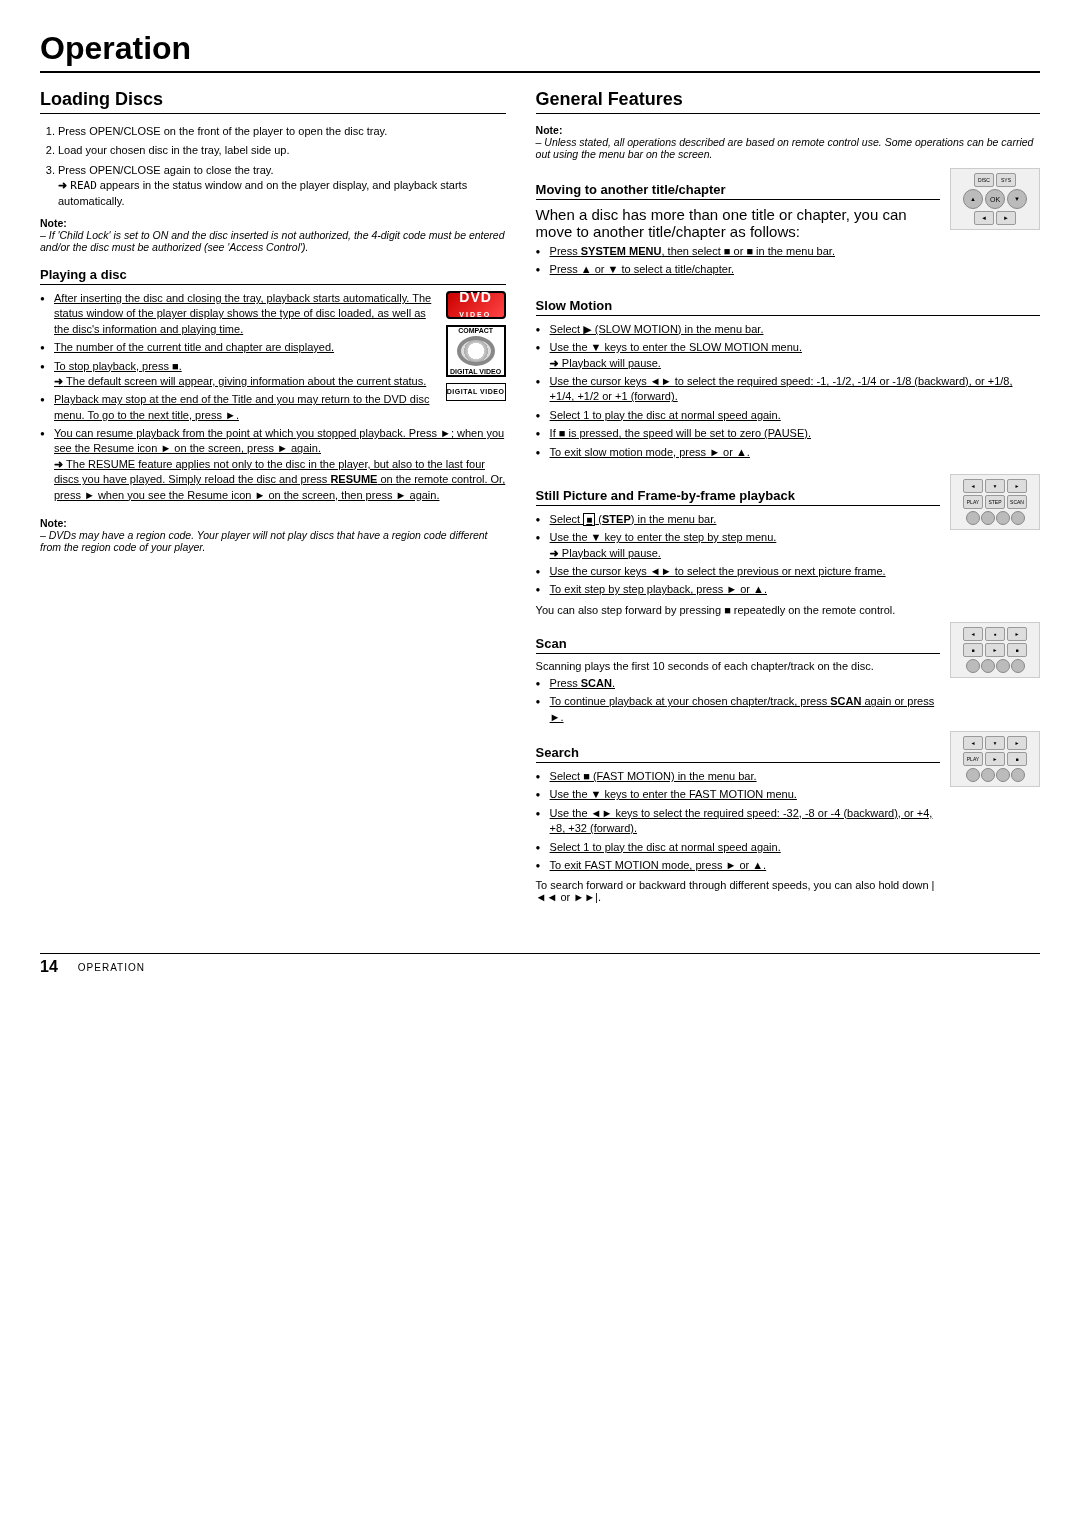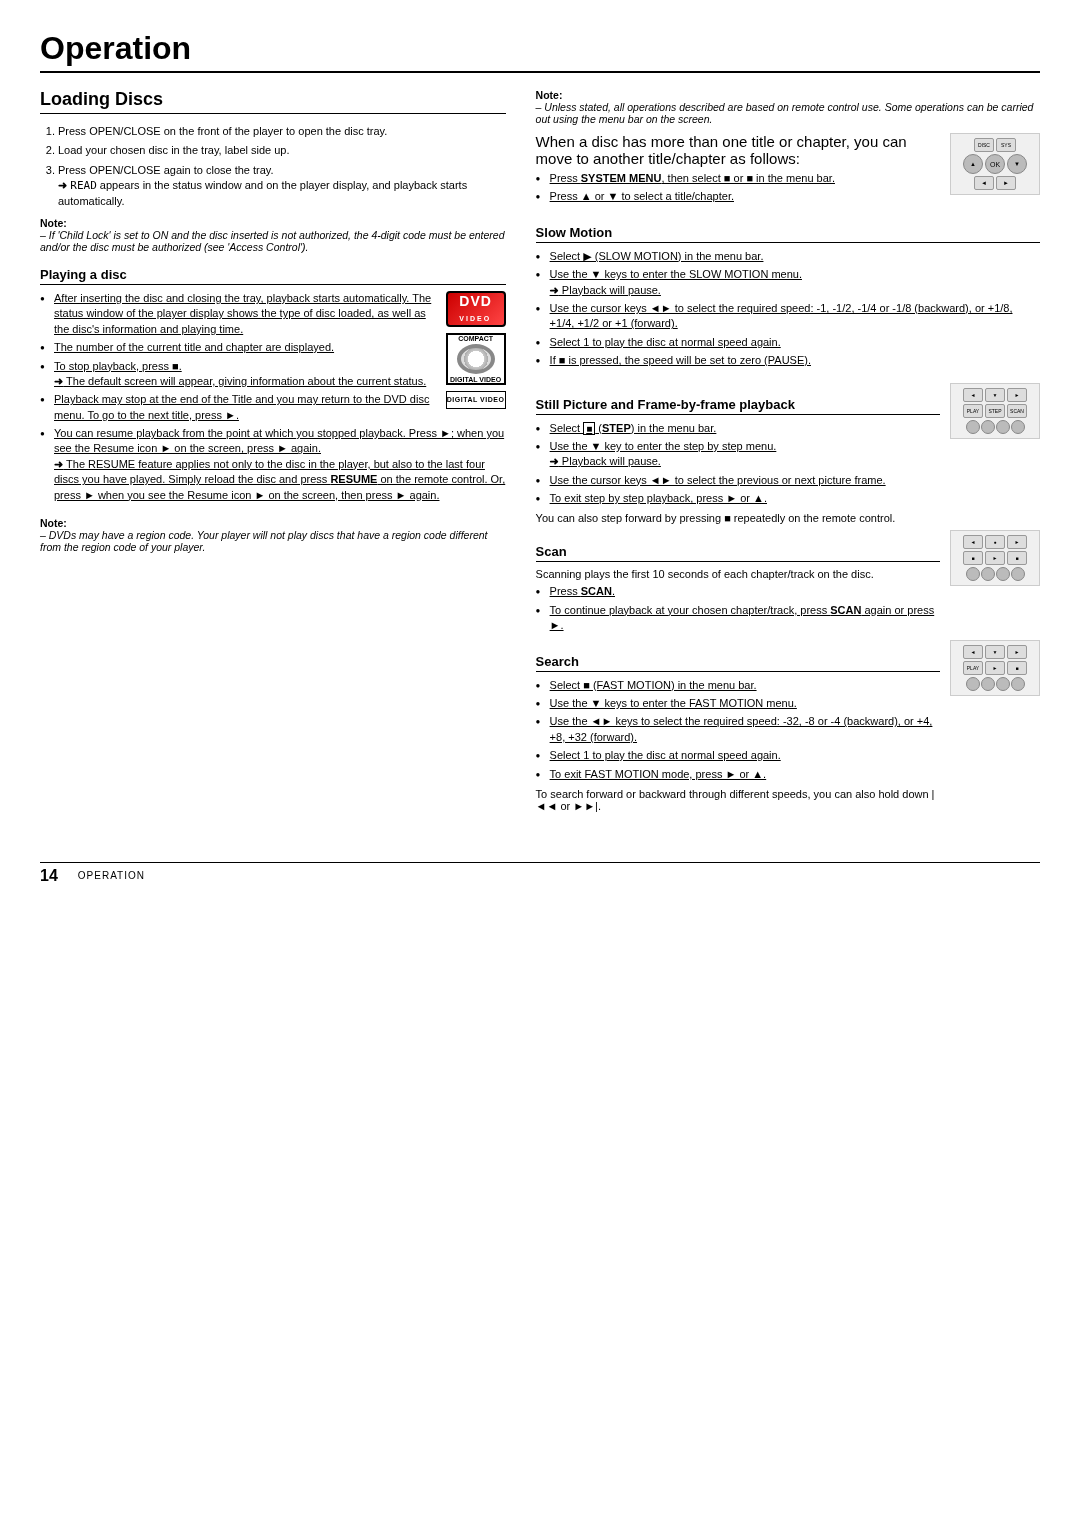--- a/index.html
+++ b/index.html
@@ -87,21 +87,21 @@
     .logo-area {
       float: right;
       margin-left: 10px;
       display: flex;
       flex-direction: column;
       align-items: center;
       gap: 6px;
     }
     .dvd-logo {
       width: 60px;
-      height: 36px;
+      height: 28px;
       border: 2px solid #000;
       border-radius: 4px;
       display: flex;
       align-items: center;
       justify-content: center;
       font-weight: bold;
       font-size: 13px;
       background: linear-gradient(135deg, #cc0000, #ff4444);
       color: white;
       letter-spacing: 1px;
@@ -284,28 +284,30 @@
       <div class="note">
         <span class="note-label">Note:</span><br>
         <span>– DVDs may have a region code. Your player will not play discs that have a region code different from the region code of your player.</span>
       </div>
     </div>
   </div>
 
   <div class="col-right">
 
     <div class="section-block">
+      <h2 class="section-title">General Features</h2>
 
       <div class="general-note">
         <span class="note-label">Note:</span><br>
         <em><span>– Unless stated, all operations described are based on remote control use. Some operations can be carried out using the menu bar on the screen.</span></em>
       </div>
 
       <div class="with-remote">
         <div class="content">
+          <h3 class="sub-section">Moving to another title/chapter</h3>
           <p style="font-size:15px; margin-bottom:4px;">When a disc has more than one title or chapter, you can move to another title/chapter as follows:</p>
           <ul class="bullets">
             <li>Press <strong>SYSTEM MENU</strong>, then select ■ or ■ in the menu bar.</li>
             <li>Press ▲ or ▼ to select a title/chapter.</li>
           </ul>
         </div>
         <div class="remote-img">
           <div class="remote-row">
             <div class="remote-btn" style="font-size:5px;">DISC</div>
             <div class="remote-btn" style="font-size:5px;">SYS</div>
@@ -323,20 +325,21 @@
       </div>
 
       <div class="section-block">
         <h3 class="sub-section">Slow Motion</h3>
         <ul class="bullets">
           <li>Select ▶ (SLOW MOTION) in the menu bar.</li>
           <li>Use the ▼ keys to enter the SLOW MOTION menu.<br><span class="arrow">➜</span> Playback will pause.</li>
           <li>Use the cursor keys ◄► to select the required speed: -1, -1/2, -1/4 or -1/8 (backward), or +1/8, +1/4, +1/2 or +1 (forward).</li>
           <li>Select 1 to play the disc at normal speed again.</li>
           <li>If ■ is pressed, the speed will be set to zero (PAUSE).</li>
+          <li>To exit slow motion mode, press ► or ▲.</li>
         </ul>
       </div>
 
       <div class="with-remote">
         <div class="content">
           <h3 class="sub-section">Still Picture and Frame-by-frame playback</h3>
           <ul class="bullets">
             <li>Select <span class="step-icon">■</span> (<strong>STEP</strong>) in the menu bar.</li>
             <li>Use the ▼ key to enter the step by step menu.<br><span class="arrow">➜</span> Playback will pause.</li>
             <li>Use the cursor keys ◄► to select the previous or next picture frame.</li>

